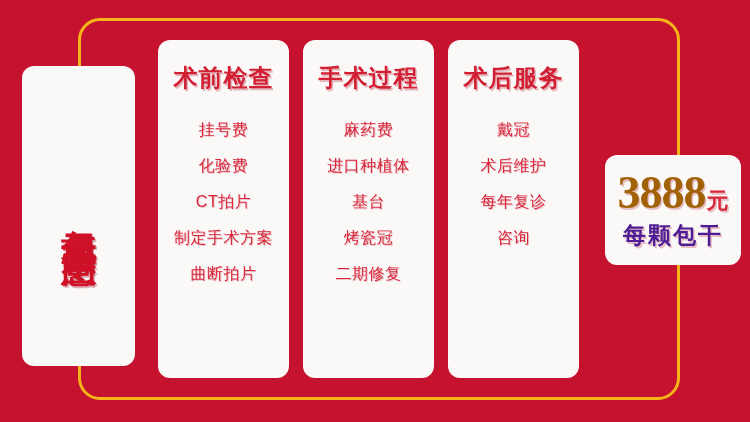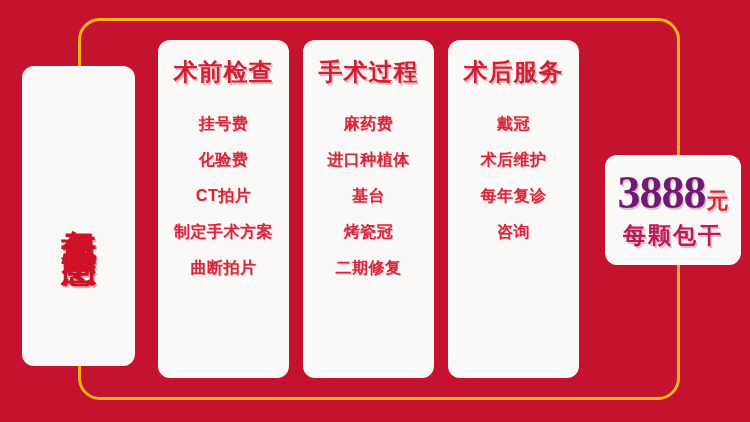--- a/index.html
+++ b/index.html
@@ -59,21 +59,21 @@
     line-height: 1.05;
     text-shadow: 1.5px 1.5px 0 rgba(160,10,30,0.30);
     white-space: nowrap;
   }
 
   
   .col-card {
     top: 40px;
     width: 131px;
     height: 338px;
-    padding-top: 16px;
+    padding-top: 22px;
     display: flex;
     flex-direction: column;
     align-items: center;
   }
   #col-0 { left: 158px; }
   #col-1 { left: 303px; }
   #col-2 { left: 448px; }
 
   .col-title {
     font-size: 24px;
@@ -86,21 +86,21 @@
   }
   .col-items {
     display: flex;
     flex-direction: column;
     align-items: center;
     gap: 15px;
     width: 100%;
   }
   .col-item {
     font-size: 16px;
-    font-weight: bold;
+    font-weight: normal;
     color: #D8253A;
     letter-spacing: 0.5px;
     white-space: nowrap;
     text-shadow: 1px 1px 0 rgba(175,20,40,0.22);
   }
 
   
   .price-card {
     left: 605px;
     top: 155px;
@@ -114,36 +114,36 @@
   .price-row {
     display: flex;
     align-items: baseline;
     justify-content: center;
     white-space: nowrap;
   }
   .price-amount {
     font-family: "Liberation Serif", "DejaVu Serif", serif;
     font-size: 46px;
     font-weight: bold;
-    color: #701a75;
+    color: #a16207;
     line-height: 1;
     letter-spacing: -1px;
     text-shadow: 1.5px 1.5px 0 rgba(170,15,35,0.25);
   }
   .price-unit {
     font-size: 22px;
     font-weight: bold;
     color: #D8253A;
     margin-left: 1px;
     text-shadow: 1.5px 1.5px 0 rgba(170,15,35,0.25);
   }
   .price-sub {
     font-size: 23px;
     font-weight: bold;
-    color: #be185d;
+    color: #4c1d95;
     letter-spacing: 2px;
     margin-top: 4px;
     white-space: nowrap;
     text-shadow: 1.5px 1.5px 0 rgba(170,15,35,0.25);
   }
 </style>
 </head>
 <body>
 
 <div id="poster">

